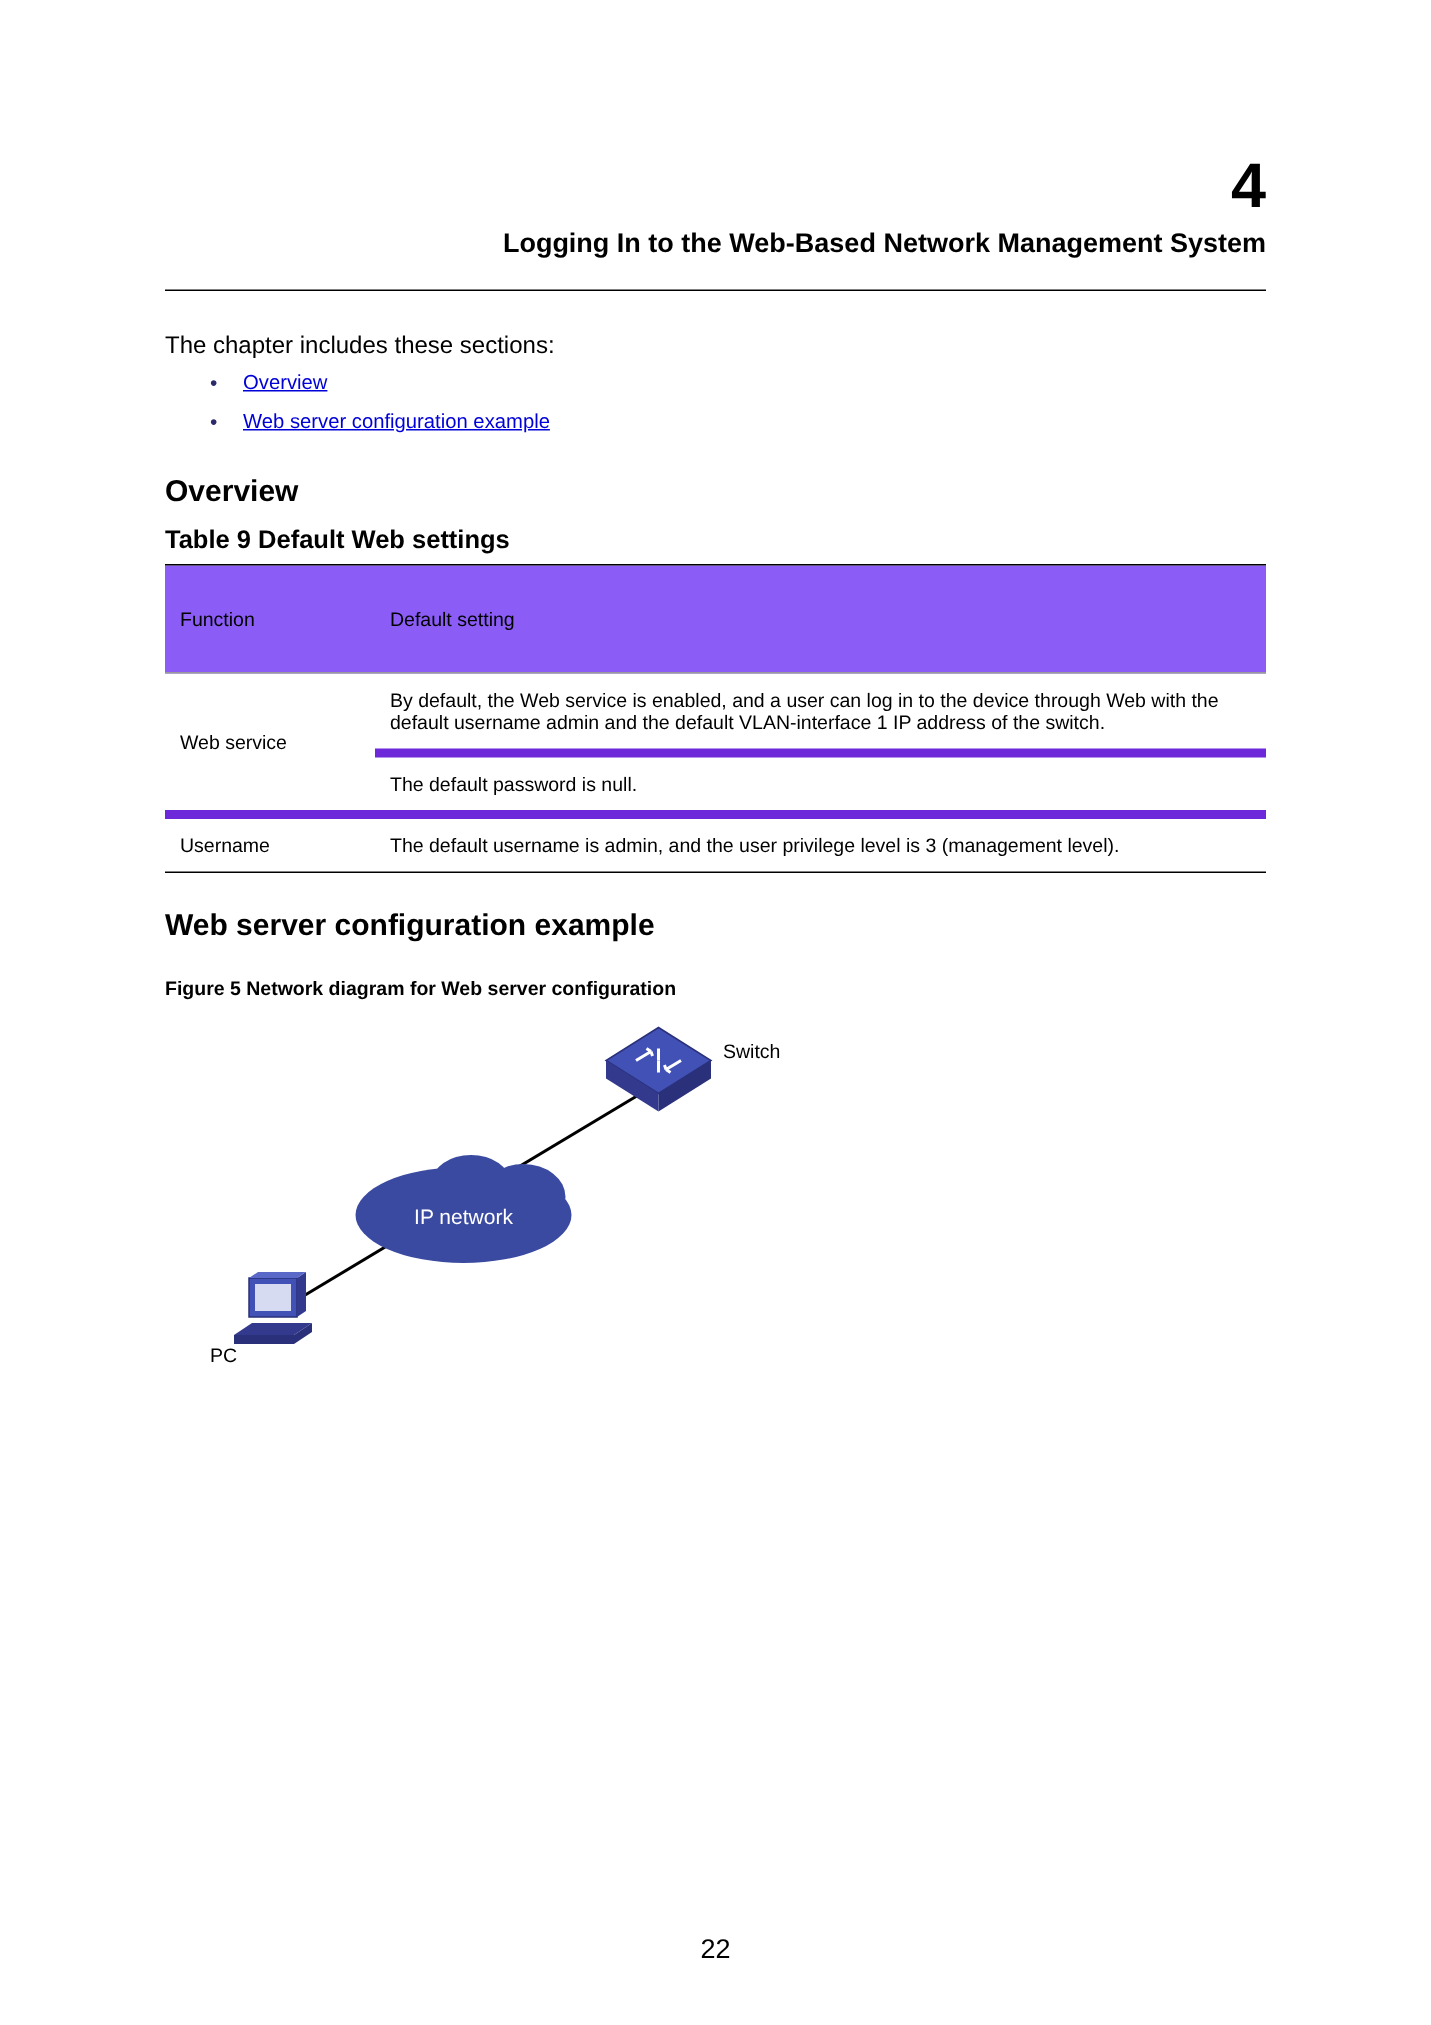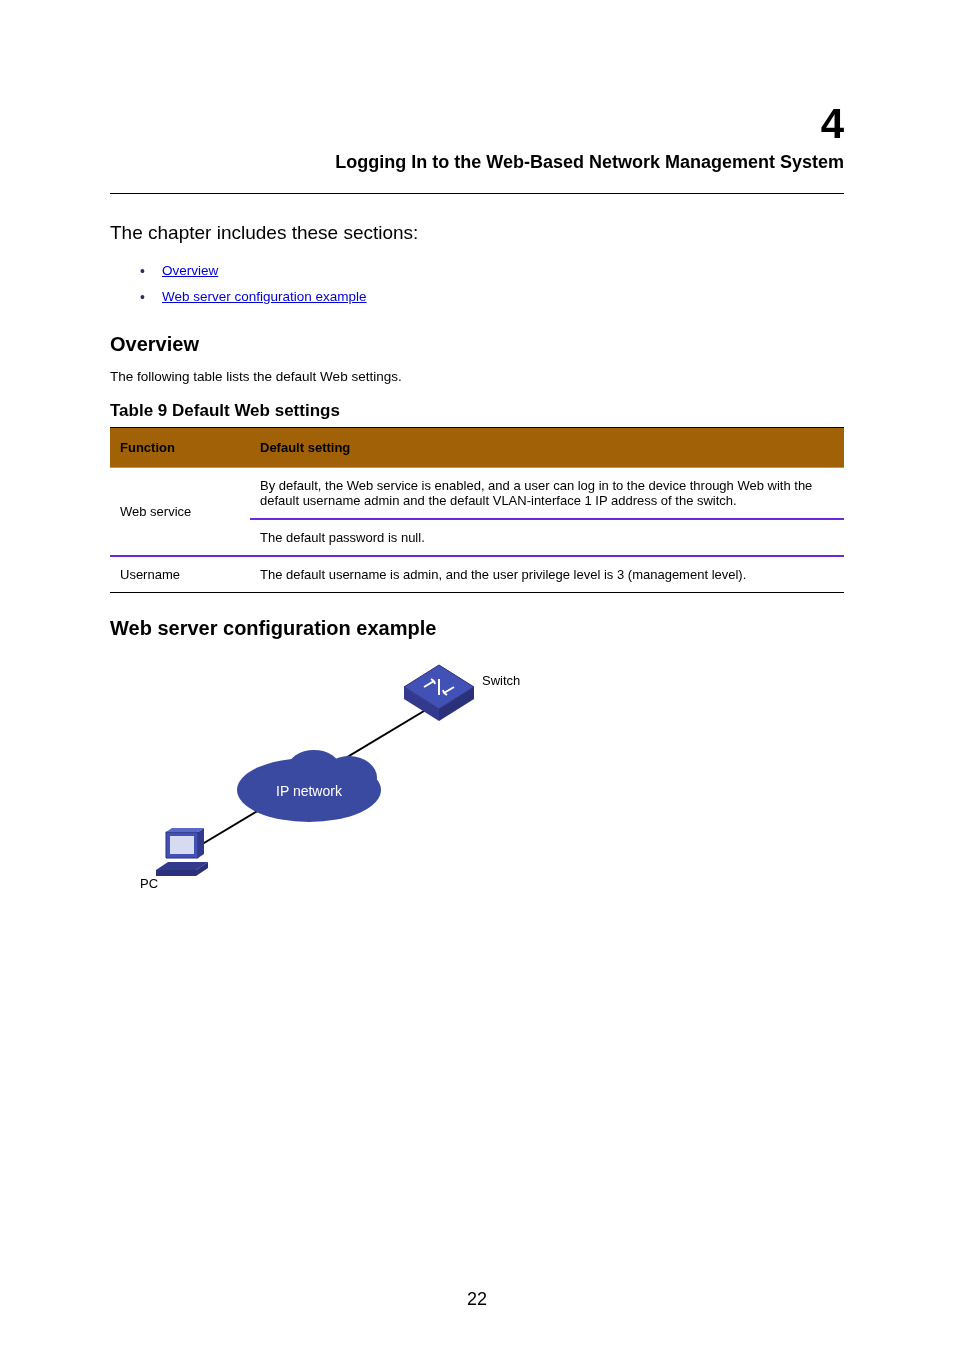--- a/index.html
+++ b/index.html
@@ -27,22 +27,22 @@
     font-weight: bold;
     text-align: right;
     margin-bottom: 20px;
   }
   .hr {
     border: none;
     border-top: 1.5px solid #000;
     margin: 0 0 28px 0;
   }
   .intro-line {
-    font-size: 19px;
-    margin-bottom: 14px;
+    font-size: 16px;
+    margin-bottom: 2px;
   }
   ul.bullets {
     list-style: none;
     padding: 0;
     margin: 0 0 22px 0;
   }
   ul.bullets li {
     position: relative;
     padding-left: 52px;
     font-size: 13.5px;
@@ -77,30 +77,30 @@
     font-size: 17px;
     font-weight: bold;
     margin: 10px 0 6px 0;
   }
   table.info {
     border-collapse: collapse;
     width: 100%;
     font-size: 13px;
   }
   table.info th {
-    background: #a16207;
+    background: #8b5cf6;
     text-align: left;
-    font-weight: bold;
-    padding: 12px 10px;
+    font-weight: normal;
+    padding: 28px 10px;
     border-top: 1.5px solid #000;
     border-bottom: 1px solid #999;
   }
   table.info td {
     padding: 10px 10px;
-    border-bottom: 2px solid #6d28d9;
+    border-bottom: 6px solid #6d28d9;
     vertical-align: middle;
   }
   table.info tr.last-row td {
     border-bottom: 1.5px solid #000;
   }
   table.info td.cat {
     width: 120px;
   }
   .fig-caption {
     font-size: 13px;
@@ -139,21 +139,20 @@
 
   <p class="intro-line">The chapter includes these sections:</p>
 
   <ul class="bullets">
     <li>Overview</li>
     <li>Web server configuration example</li>
   </ul>
 
   <h2 class="section">Overview</h2>
 
-  <p class="body">The following table lists the default Web settings.</p>
 
   <div class="table-caption">Table 9 Default Web settings</div>
   <table class="info">
     <thead>
       <tr>
         <th>Function</th>
         <th>Default setting</th>
       </tr>
     </thead>
     <tbody>
@@ -165,20 +164,21 @@
         <td>The default password is null.</td>
       </tr>
       <tr class="last-row">
         <td class="cat">Username</td>
         <td>The default username is admin, and the user privilege level is 3 (management level).</td>
       </tr>
     </tbody>
   </table>
 
   <h2 class="section">Web server configuration example</h2>
+  <div class="fig-caption">Figure 5 Network diagram for Web server configuration</div>
 
   <div class="diagram-wrap">
     <svg viewBox="0 0 440 250">
 
       <line x1="80" y1="205" x2="335" y2="52" stroke="#000" stroke-width="2"></line>
 
       <g transform="translate(150,110)">
         <ellipse cx="55" cy="30" rx="72" ry="32" fill="#3b4aa1"></ellipse>
         <ellipse cx="18" cy="28" rx="26" ry="22" fill="#3b4aa1"></ellipse>
         <ellipse cx="95" cy="18" rx="28" ry="22" fill="#3b4aa1"></ellipse>

